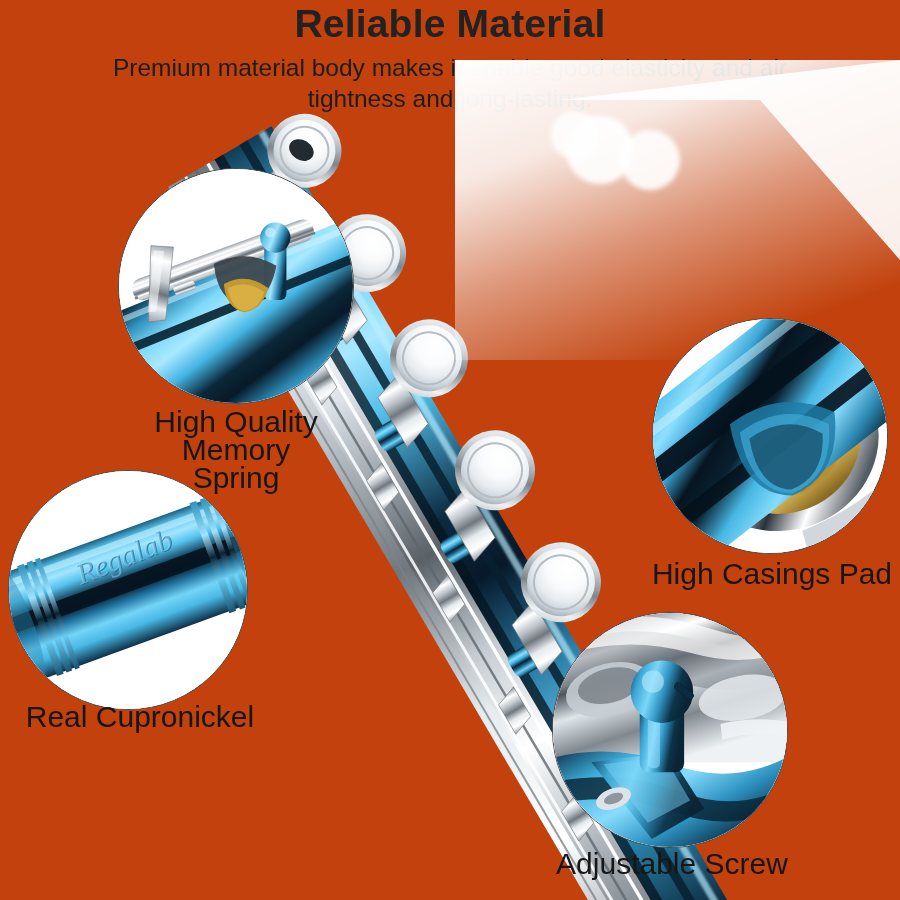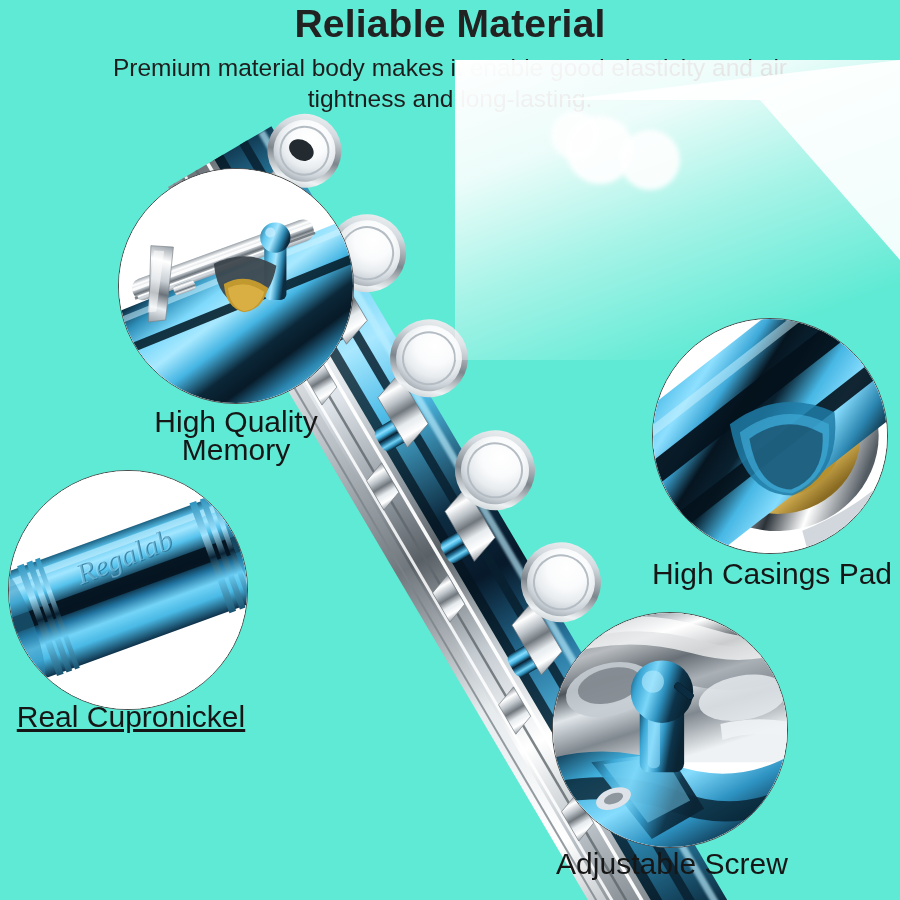--- a/index.html
+++ b/index.html
@@ -5,21 +5,21 @@
 <style>
   html,body{margin:0;padding:0;}
   body{
     width:900px;height:900px;
     background:#ffffff;
     font-family:"Liberation Sans", sans-serif;
     color:#1b1b1b;
     overflow:hidden;
     position:relative;
   }
-  #stage{position:relative;width:900px;height:900px;overflow:hidden;background:#5eead4;}
+  #stage{position:relative;width:900px;height:900px;overflow:hidden;background:#c2410c;}
 
   
   .hdr{position:absolute;left:0;top:0;width:900px;text-align:center;}
   .hdr-title{
     font-size:39px;font-weight:bold;letter-spacing:.2px;
     color:#222222;line-height:44px;margin:0;padding-top:2px;
   }
   .hdr-sub{
     font-size:24.5px;font-weight:normal;color:#1d1d1d;
     line-height:31px;margin:6px auto 0;width:800px;
@@ -296,20 +296,21 @@
           <path d="M-18,2 q18,-9 36,4 q-5,17 -20,19 q-14,-4 -16,-23 z" fill="#e0b64a" opacity="0.75"></path>
         </g>
 
         <g transform="translate(66,120) rotate(-20)">
           <rect x="-10" y="-5" width="22" height="10" rx="4" fill="url(#c1c)"></rect>
         </g>
       </svg>
     </div>
     <div class="cap" style="left:98px;top:408px;width:276px;">
       <div>High Quality Memory</div>
+      <div>Spring</div>
     </div>
   </div>
 
   <div class="callout">
     <div class="circ" style="left:8px;top:470px;width:240px;height:240px;">
       <svg class="circ-inner" viewBox="0 0 240 240" preserveAspectRatio="xMidYMid slice" aria-hidden="true">
         <defs>
           <linearGradient id="c2b" x1="0" y1="0" x2="0" y2="1">
             <stop offset="0" stop-color="#1b5f80"></stop>
             <stop offset="0.08" stop-color="#5cc6ef"></stop>
@@ -351,21 +352,21 @@
           </g>
 
           <ellipse cx="-112" cy="0" rx="12" ry="60" fill="#2b88b2" opacity="0.45"></ellipse>
           <ellipse cx="124" cy="0" rx="12" ry="60" fill="#2b88b2" opacity="0.45"></ellipse>
 
           <text x="-42" y="-18" transform="rotate(-2 -42 -18)" font-family="'Liberation Serif', serif" font-style="italic" font-size="30" fill="#1d6a8f" opacity="0.75">Regalab</text>
           <text x="-43" y="-19" transform="rotate(-2 -43 -19)" font-family="'Liberation Serif', serif" font-style="italic" font-size="30" fill="#a9e4ff" opacity="0.45">Regalab</text>
         </g>
       </svg>
     </div>
-    <div class="cap" style="left:9px;top:703px;width:244px;text-decoration:underline;">
+    <div class="cap" style="left:18px;top:703px;width:244px;">
       <div>Real Cupronickel</div>
     </div>
   </div>
 
   <div class="callout">
     <div class="circ" style="left:652px;top:318px;width:236px;height:236px;">
       <svg class="circ-inner" viewBox="0 0 236 236" preserveAspectRatio="xMidYMid slice" aria-hidden="true">
         <defs>
           <linearGradient id="c3b" x1="0.1" y1="0" x2="0.9" y2="1">
             <stop offset="0" stop-color="#0a2troke"></stop>

